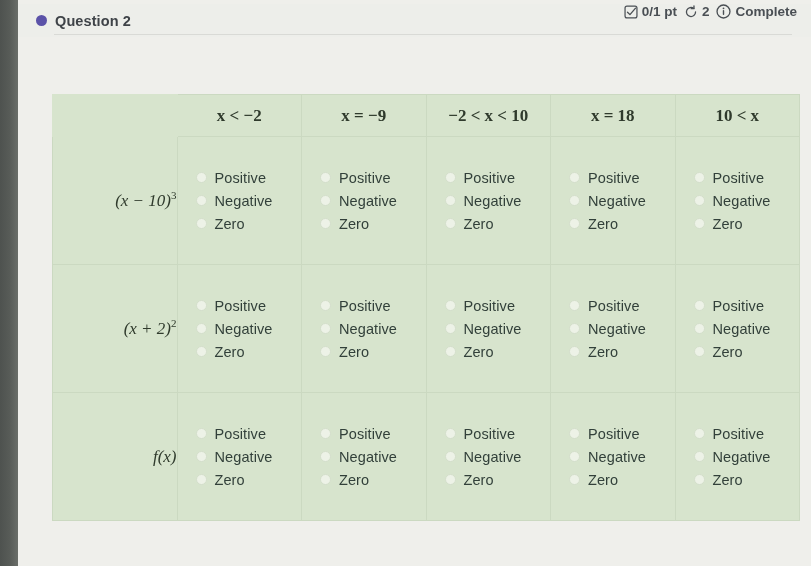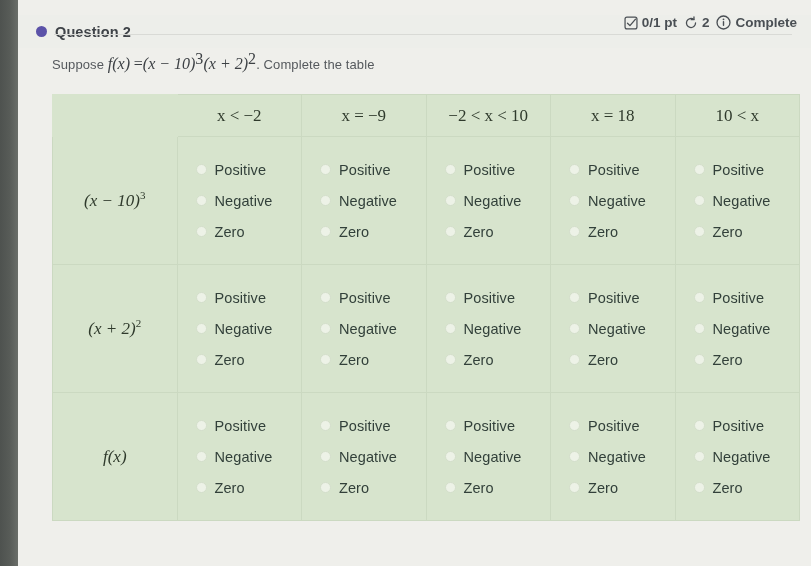--- a/index.html
+++ b/index.html
@@ -29,21 +29,21 @@
   .content {
     position: absolute;
     left: 18px; top: 0;
     width: 793px; height: 566px;
     background: #efefeb;
   }
 
   
   .q-header {
     position: absolute;
-    left: 0; top: 15px;
+    left: 0; top: 4px;
     width: 793px; height: 33px;
     display: flex;
     align-items: center;
     background: #edeeea;
   }
   .q-title-wrap {
     display: flex; align-items: center; gap: 8px;
     margin-left: 18px;
   }
   .q-dot {
@@ -112,53 +112,53 @@
     table-layout: fixed;
   }
   table.grid th, table.grid td {
     border: 1px solid #cbd9c1;
     background: transparent;
     padding: 0;
     vertical-align: middle;
   }
   table.grid thead th {
     height: 42px;
-    font-weight: normal;
+    font-weight: bold;
     text-align: center;
   }
   table.grid thead th.corner { border: 1px solid transparent; }
   .hdr-math {
     font-family: "Liberation Serif", serif;
     font-size: 17px;
     color: #2f3a2c;
     white-space: nowrap;
   }
 
   table.grid tbody td { height: 128px; }
   td.rowlabel {
-    text-align: center;
+    text-align: right;
     width: 132px;
   }
   .rowlabel-math {
     font-family: "Liberation Serif", serif;
     font-size: 17px;
     font-style: italic;
     color: #2f3a2c;
     white-space: nowrap;
   }
   .rowlabel-math sup {
     font-size: 11px;
     font-style: normal;
     vertical-align: super;
   }
 
   .optlist {
     display: flex;
     flex-direction: column;
-    gap: 15px;
+    gap: 7px;
     padding: 6px 0 6px 18px;
   }
   .opt {
     display: flex;
     align-items: center;
     gap: 8px;
     cursor: pointer;
   }
   .radio {
     width: 11px; height: 11px;
@@ -227,25 +227,20 @@
               <rect x="7.25" y="6.5" width="1.5" height="5.2" rx="0.7" fill="#4a4f54"></rect>
             </svg>
           </span>
           <span class="meta-txt">Complete</span>
         </div>
       </div>
     </div>
 
     <div class="hdr-rule"></div>
 
-    <div class="prompt">
-      <span>Suppose</span>
-      <span class="mathit">f(x)</span>
-      <span class="mathup">=</span><span class="mathit">(x − 10)</span><sup class="mathup">3</sup><span class="mathit">(x + 2)</span><sup class="mathup">2</sup><span>. Complete the table</span>
-    </div>
 
     <div class="tbl-wrap">
       <table class="grid">
         <thead>
           <tr>
             <th class="corner"></th>
             <th>
               <span class="hdr-math">x &lt; −2</span>
             </th>
             <th>

